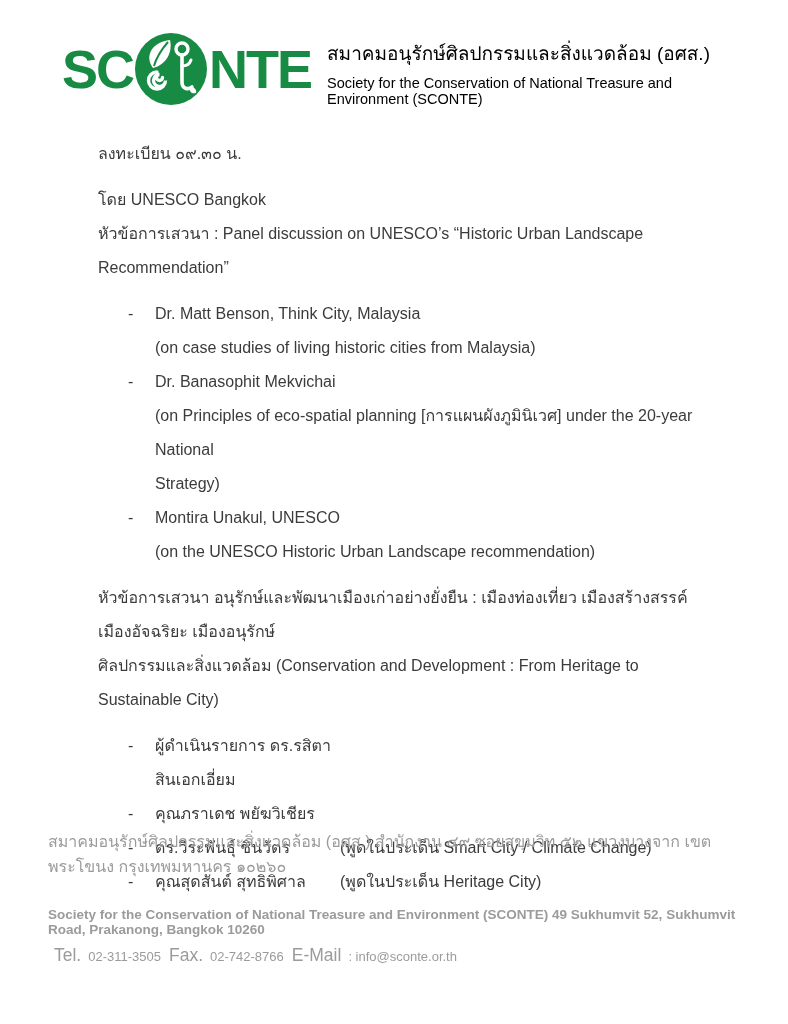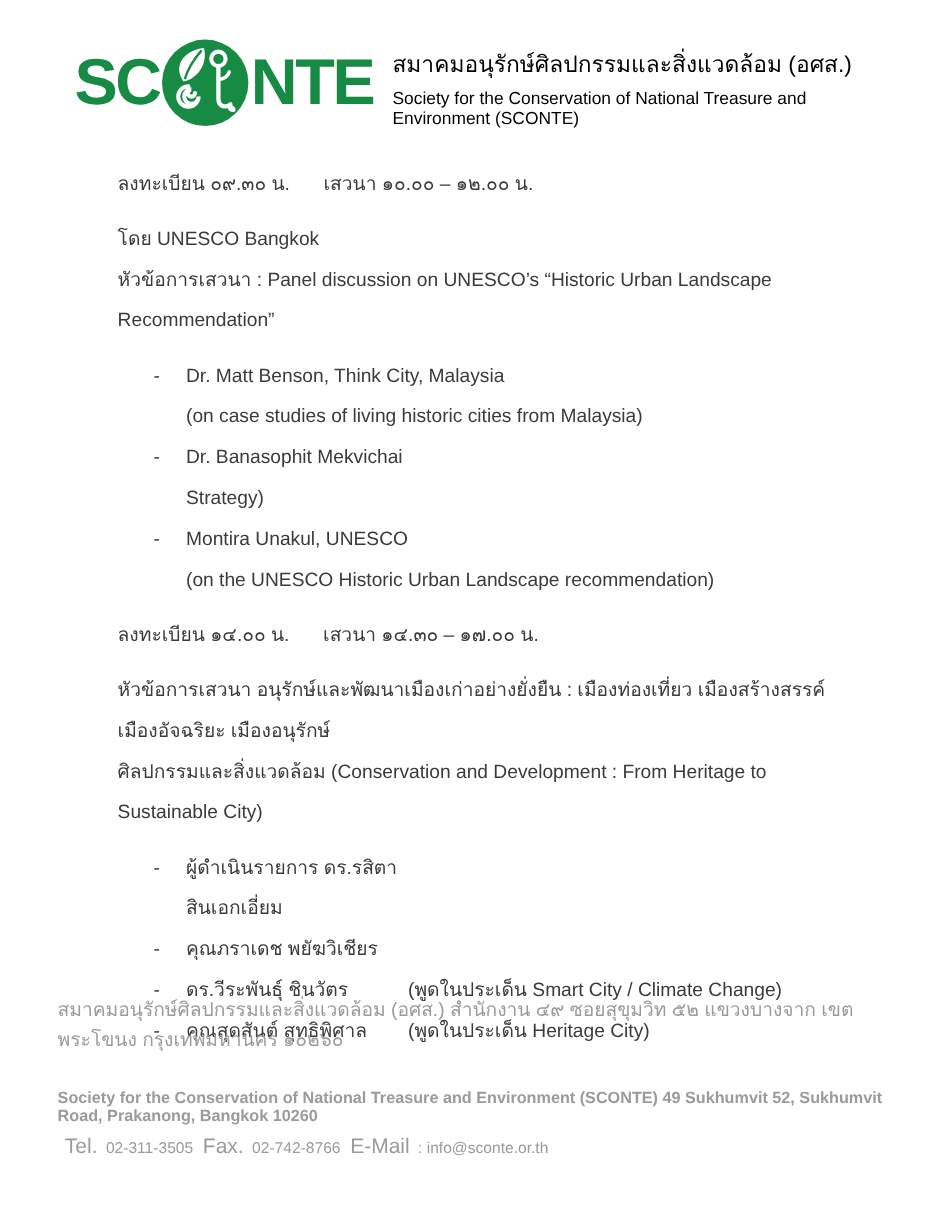--- a/index.html
+++ b/index.html
@@ -19,21 +19,21 @@
   .logo-text { font-size:54px; letter-spacing:-2px; line-height:74px; }
   .logo-mark { width:74px; height:74px; margin:0 1px; flex:0 0 auto; }
   .org-names { padding-top:8px; color:#000000; }
   .org-th { font-size:19px; margin-bottom:7px; }
   .org-en { font-size:14.5px; }
 
   
   .doc-body { padding:30px 88px 0 98px; font-size:16px; line-height:34px; }
   .block { margin:0 0 12px 0; }
   .date-line .b { font-weight:bold; }
-  .time-line { display:flex; gap:28px; }
+  .time-line { display:flex; gap:16px; }
   .dash-list { margin:0 0 12px 0; padding-left:30px; }
   .li-line { display:flex; }
   .dash { width:27px; flex:0 0 auto; }
   .p-name { width:185px; flex:0 0 auto; }
   .p-topic { flex:1; }
 
   
   .doc-footer { position:absolute; left:0; right:0; bottom:18px; padding:0 30px 0 48px; color:#9b9b9b; }
   .f-th { font-size:16px; margin-bottom:28px; }
   .f-en { font-size:13.5px; font-weight:bold; margin-bottom:8px; }
@@ -68,21 +68,20 @@
       <div class="org-th">สมาคมอนุรักษ์ศิลปกรรมและสิ่งแวดล้อม (อศส.)</div>
       <div class="org-en">Society for the Conservation of National Treasure and Environment (SCONTE)</div>
     </div>
   </header>
 
   <main class="doc-body">
 
 
     <div class="block time-line">
       <span>ลงทะเบียน ๐๙.๓๐ น.</span>
-      <span>เสวนา ๑๐.๐๐ – ๑๒.๐๐ น.</span>
     </div>
 
     <div class="block">
       <div>โดย UNESCO Bangkok</div>
       <div>หัวข้อการเสวนา : Panel discussion on UNESCO’s “Historic Urban Landscape Recommendation”</div>
     </div>
 
     <div class="dash-list">
       <div class="li-line">
         <span class="dash">-</span>
@@ -91,36 +90,36 @@
       <div class="li-line">
         <span class="dash"></span>
         <span>(on case studies of living historic cities from Malaysia)</span>
       </div>
       <div class="li-line">
         <span class="dash">-</span>
         <span>Dr. Banasophit  Mekvichai</span>
       </div>
       <div class="li-line">
         <span class="dash"></span>
+        <span>(on Principles of eco-spatial planning [การแผนผังภูมินิเวศ] under the 20-year National</span>
+      </div>
+      <div class="li-line">
+        <span class="dash"></span>
         <span>Strategy)</span>
       </div>
       <div class="li-line">
         <span class="dash">-</span>
         <span>Montira Unakul, UNESCO</span>
       </div>
       <div class="li-line">
         <span class="dash"></span>
         <span>(on the UNESCO Historic Urban Landscape recommendation)</span>
       </div>
     </div>
 
-    <div class="block time-line">
-      <span>ลงทะเบียน ๑๔.๐๐ น.</span>
-      <span>เสวนา ๑๔.๓๐ – ๑๗.๐๐ น.</span>
-    </div>
 
     <div class="block">
       <div>หัวข้อการเสวนา อนุรักษ์และพัฒนาเมืองเก่าอย่างยั่งยืน : เมืองท่องเที่ยว เมืองสร้างสรรค์ เมืองอัจฉริยะ เมืองอนุรักษ์</div>
       <div>ศิลปกรรมและสิ่งแวดล้อม (Conservation and Development : From Heritage to Sustainable City)</div>
     </div>
 
     <div class="dash-list">
       <div class="li-line">
         <span class="dash">-</span>
         <span class="p-name">ผู้ดำเนินรายการ ดร.รสิตา สินเอกเอี่ยม</span>

